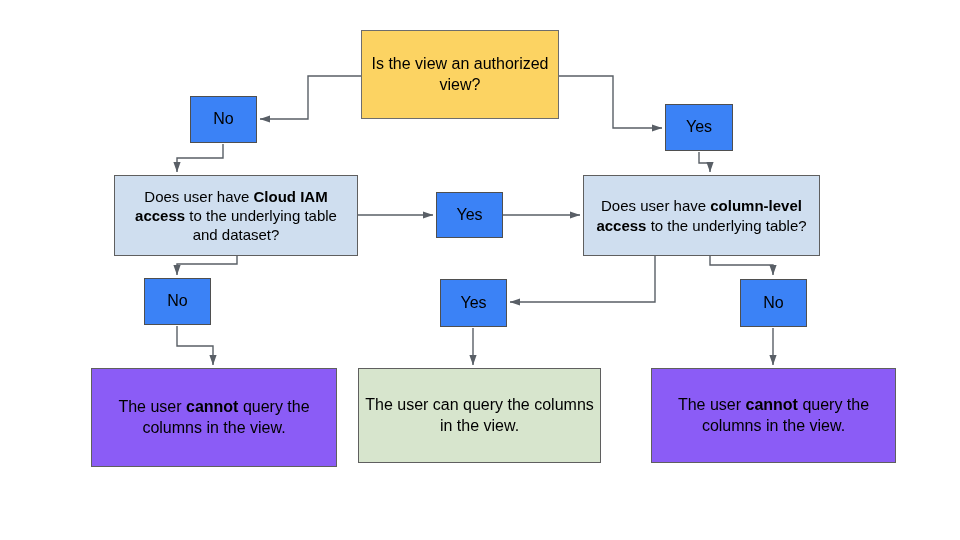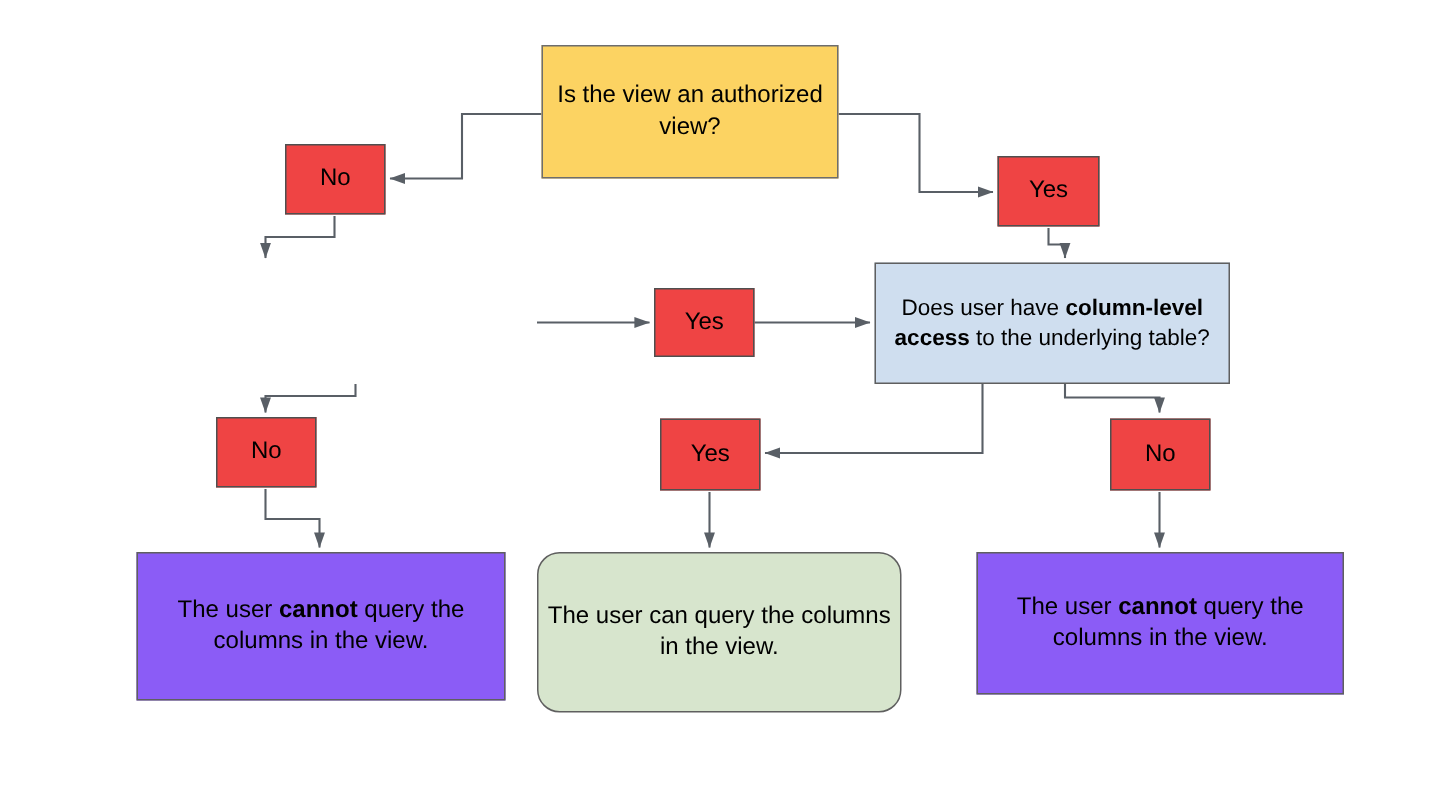--- a/index.html
+++ b/index.html
@@ -40,21 +40,21 @@
     background: #fcd362;
     border: 1.5px solid #6d6d6d;
     font-size: 16px;
   }
   .decision {
     background: #cfdeef;
     border: 1.5px solid #5f5f5f;
     font-size: 15px;
   }
   .label {
-    background: #ef4444;
+    background: #3b82f6;
     border: 1.5px solid #4f4f4f;
     font-size: 16px;
   }
   .result-gray {
     background: #8b5cf6;
     border: 1.5px solid #5f5f5f;
     font-size: 16px;
   }
   .result-green {
     background: #d7e5cd;
@@ -121,20 +121,23 @@
   </div>
 
   <div class="node label" style="left:190px; top:96px; width:67px; height:47px;">
     <span class="txt">No</span>
   </div>
 
   <div class="node label" style="left:665px; top:104px; width:68px; height:47px;">
     <span class="txt">Yes</span>
   </div>
 
+  <div class="node decision" style="left:114px; top:175px; width:244px; height:81px;">
+    <span class="txt rich"><span>Does user have </span><b>Cloud IAM access</b><span> to the underlying table and dataset?</span></span>
+  </div>
 
   <div class="node decision" style="left:583px; top:175px; width:237px; height:81px;">
     <span class="txt rich"><span>Does user have </span><b>column-level access</b><span> to the underlying table?</span></span>
   </div>
 
   <div class="node label" style="left:436px; top:192px; width:67px; height:46px;">
     <span class="txt">Yes</span>
   </div>
 
   <div class="node label" style="left:144px; top:278px; width:67px; height:47px;">
@@ -146,21 +149,21 @@
   </div>
 
   <div class="node label" style="left:740px; top:279px; width:67px; height:48px;">
     <span class="txt">No</span>
   </div>
 
   <div class="node result-gray" style="left:91px; top:368px; width:246px; height:99px;">
     <span class="txt rich"><span>The user </span><b>cannot</b><span> query the columns in the view.</span></span>
   </div>
 
-  <div class="node result-green" style="left:358px; top:368px; width:243px; height:107px;border-radius:15px;">
+  <div class="node result-green" style="left:358px; top:368px; width:243px; height:95px;">
     <span class="txt rich"><span>The user can query the columns in the view.</span></span>
   </div>
 
   <div class="node result-gray" style="left:651px; top:368px; width:245px; height:95px;">
     <span class="txt rich"><span>The user </span><b>cannot</b><span> query the columns in the view.</span></span>
   </div>
 
 </div>
 
 </body></html>

